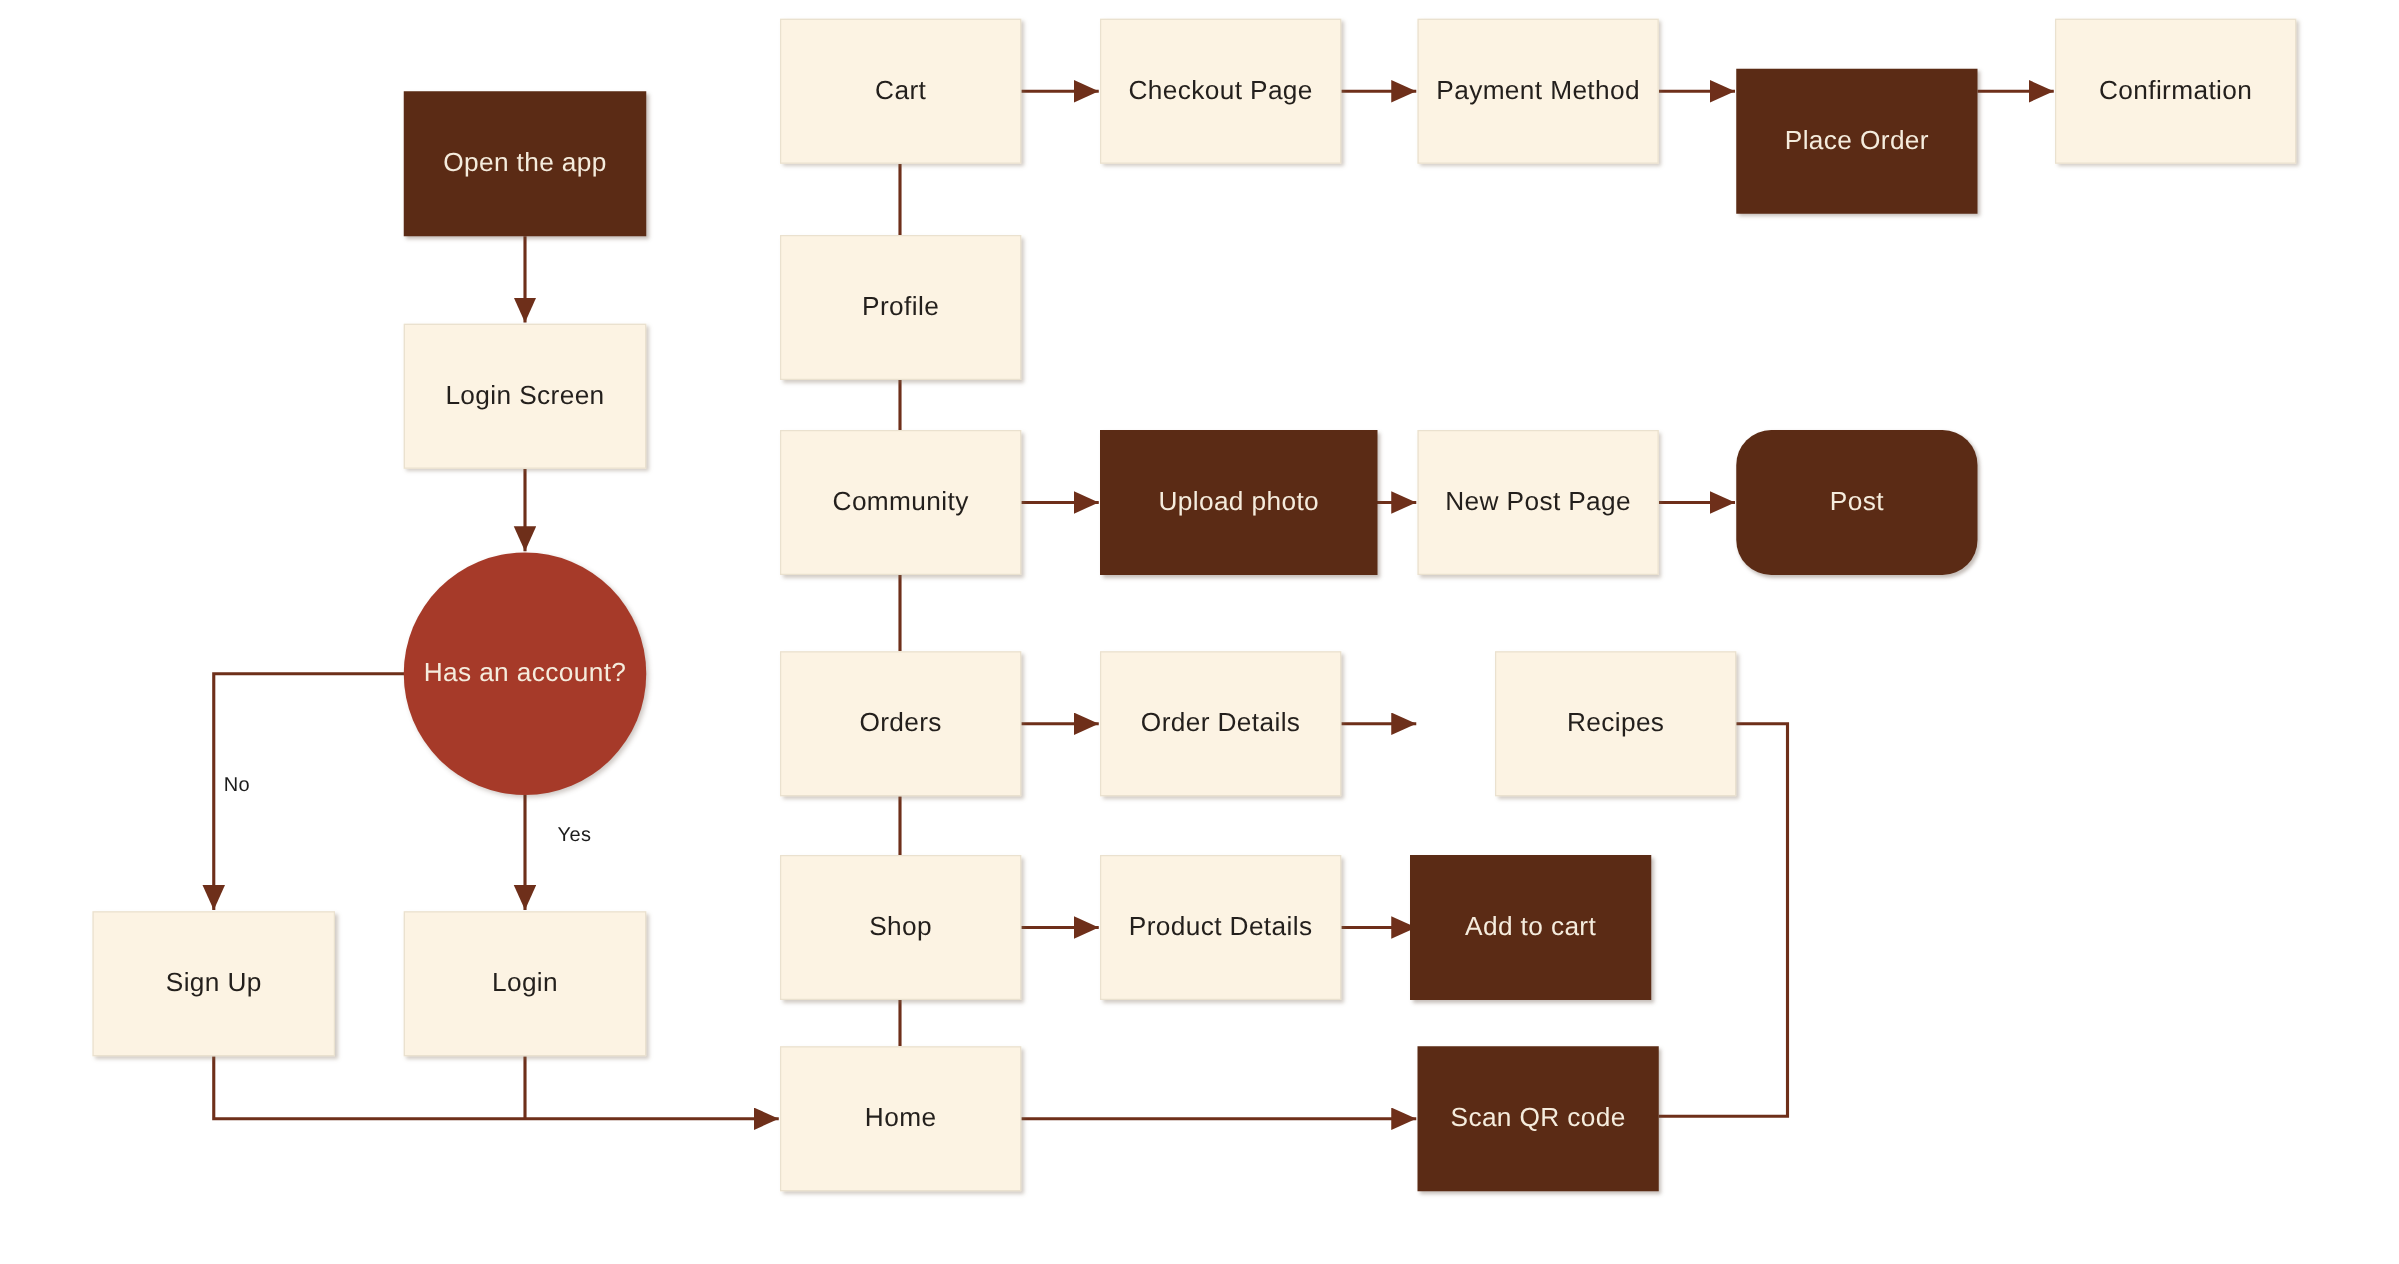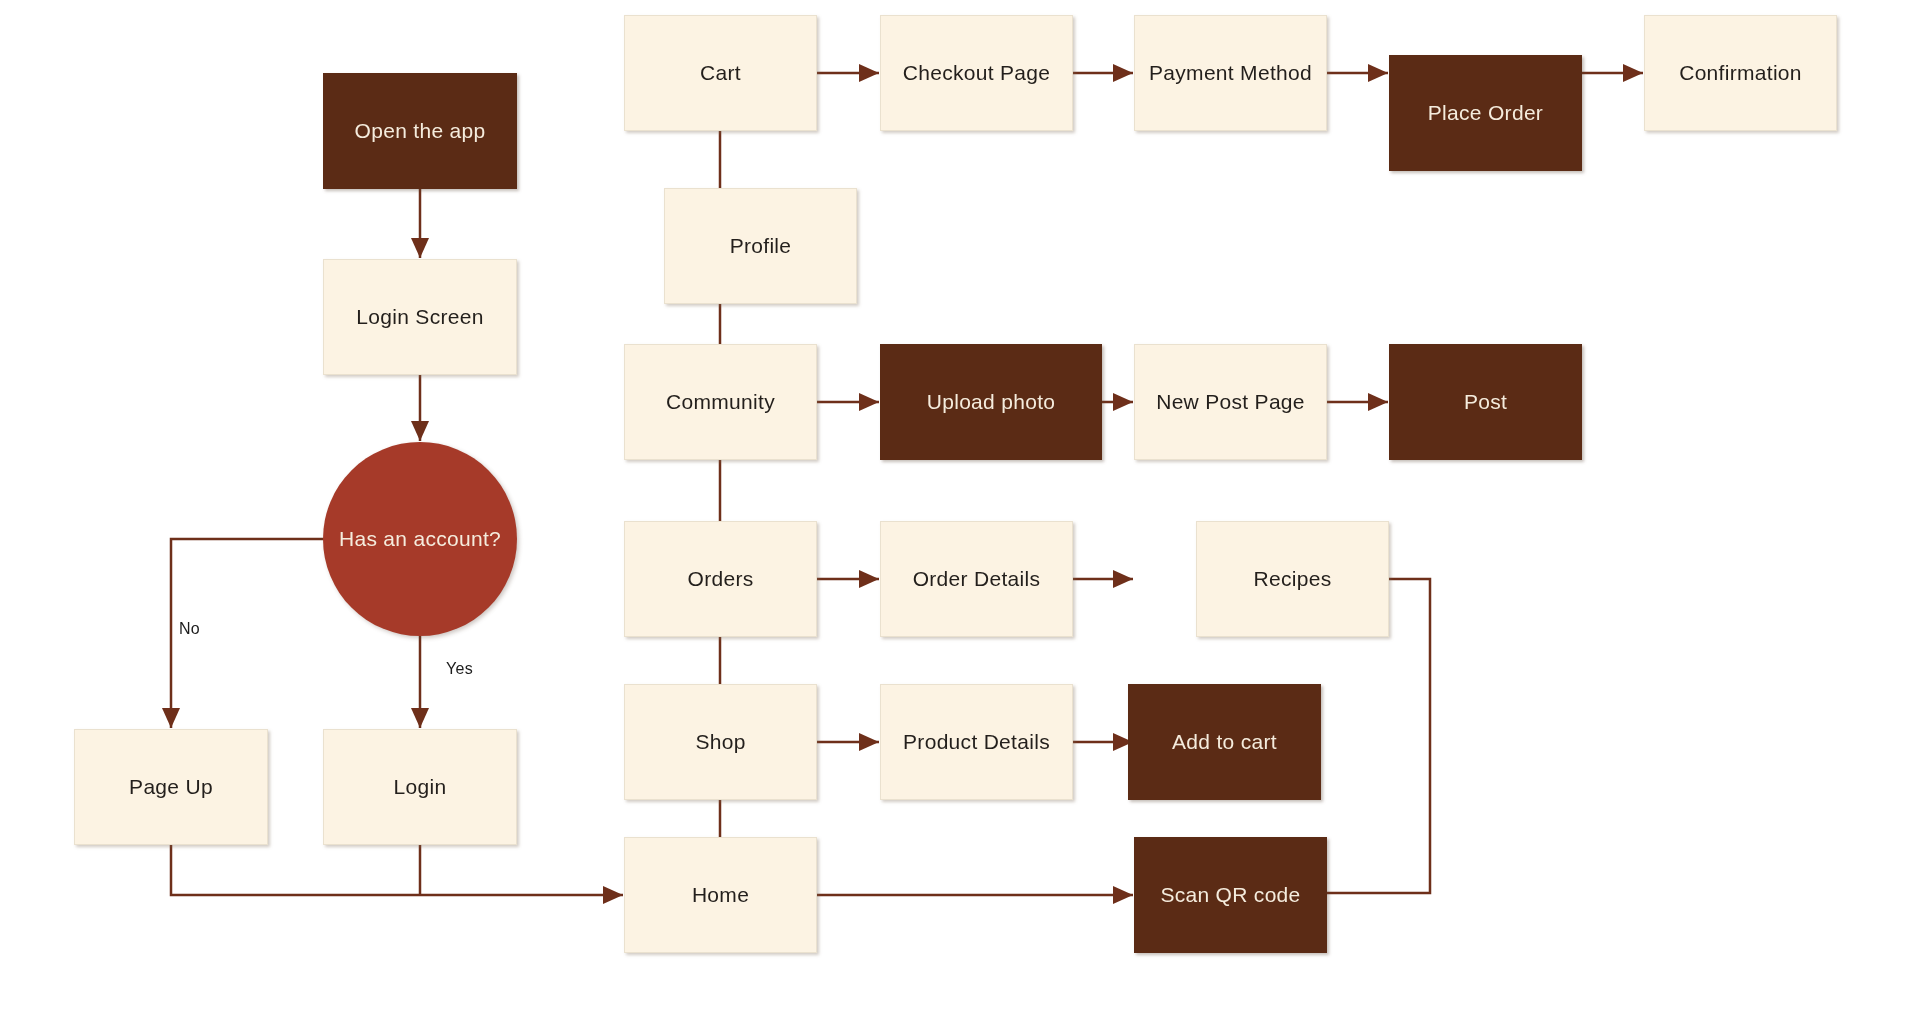--- a/index.html
+++ b/index.html
@@ -104,29 +104,29 @@
       <div class="node dark" style="left: 323px; top: 73px; width: 194px; height: 116px;">
         <span>Open the app</span>
       </div>
       <div class="node light" style="left: 323px; top: 259px; width: 194px; height: 116px;">
         <span>Login Screen</span>
       </div>
       <div class="node decision" style="left: 323px; top: 442px; width: 194px; height: 194px;">
         <span>Has an account?</span>
       </div>
       <div class="node light" style="left: 74px; top: 729px; width: 194px; height: 116px;">
-        <span>Page Up</span>
+        <span>Sign Up</span>
       </div>
       <div class="node light" style="left: 323px; top: 729px; width: 194px; height: 116px;">
         <span>Login</span>
       </div>
       <div class="node light" style="left: 624px; top: 15px; width: 193px; height: 116px;">
         <span>Cart</span>
       </div>
-      <div class="node light" style="left: 624px; top: 188px; width: 193px; height: 116px; margin-left: 40px;">
+      <div class="node light" style="left: 624px; top: 188px; width: 193px; height: 116px;">
         <span>Profile</span>
       </div>
       <div class="node light" style="left: 624px; top: 344px; width: 193px; height: 116px;">
         <span>Community</span>
       </div>
       <div class="node light" style="left: 624px; top: 521px; width: 193px; height: 116px;">
         <span>Orders</span>
       </div>
       <div class="node light" style="left: 624px; top: 684px; width: 193px; height: 116px;">
         <span>Shop</span>
@@ -145,21 +145,21 @@
       </div>
       <div class="node light" style="left: 1644px; top: 15px; width: 193px; height: 116px;">
         <span>Confirmation</span>
       </div>
       <div class="node dark" style="left: 880px; top: 344px; width: 222px; height: 116px;">
         <span>Upload photo</span>
       </div>
       <div class="node light" style="left: 1134px; top: 344px; width: 193px; height: 116px;">
         <span>New Post Page</span>
       </div>
-      <div class="node dark" style="left: 1389px; top: 344px; width: 193px; height: 116px;">
+      <div class="node dark" style="left: 1389px; top: 344px; width: 193px; height: 116px; border-radius: 28px;">
         <span>Post</span>
       </div>
       <div class="node light" style="left: 880px; top: 521px; width: 193px; height: 116px;">
         <span>Order Details</span>
       </div>
       <div class="node light" style="left: 1196px; top: 521px; width: 193px; height: 116px;">
         <span>Recipes</span>
       </div>
       <div class="node light" style="left: 880px; top: 684px; width: 193px; height: 116px;">
         <span>Product Details</span>

